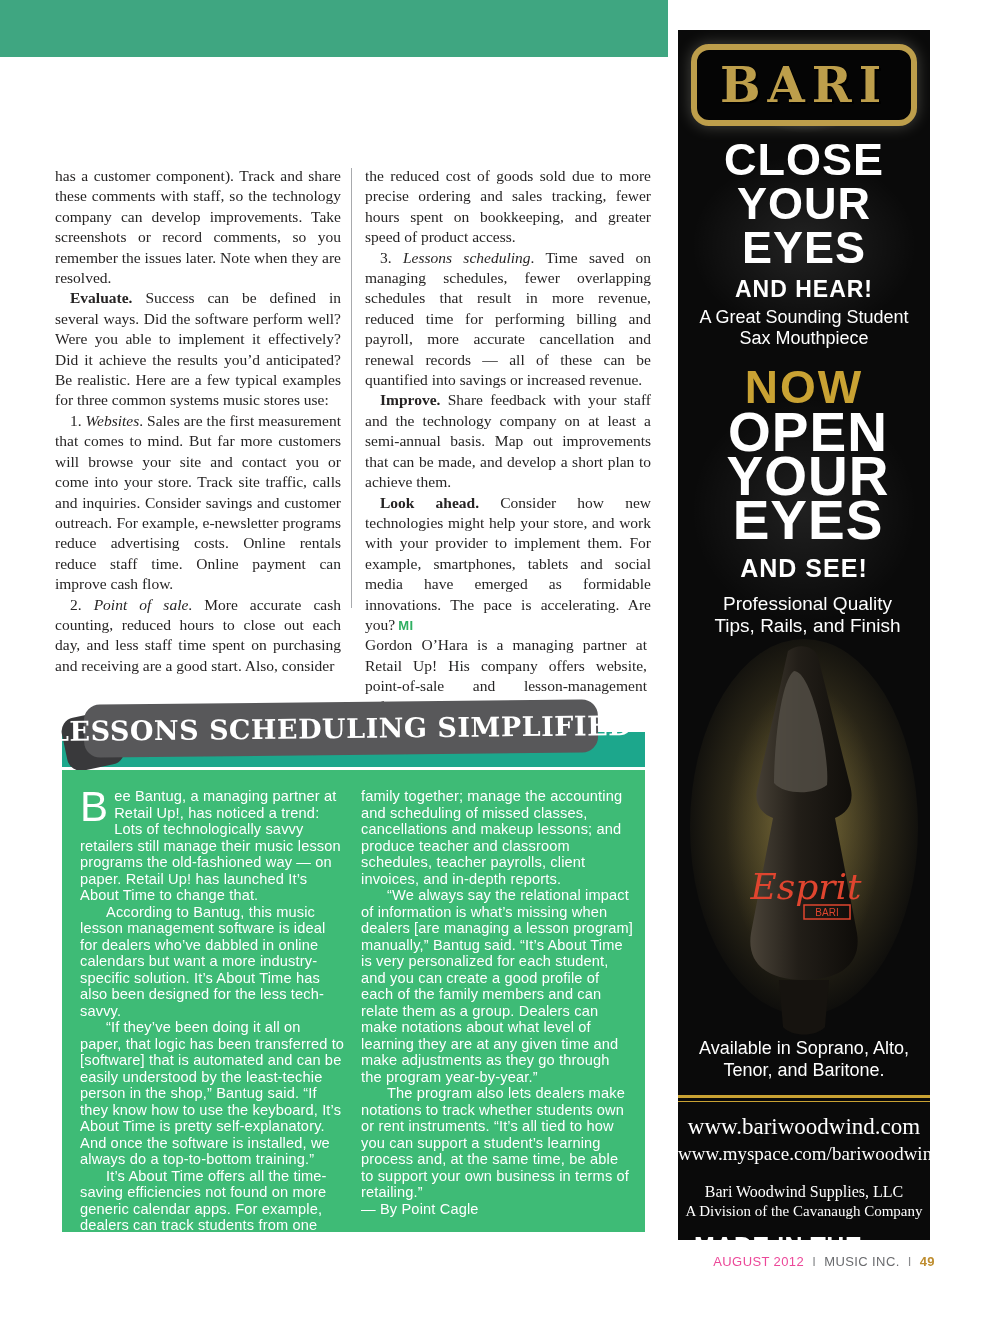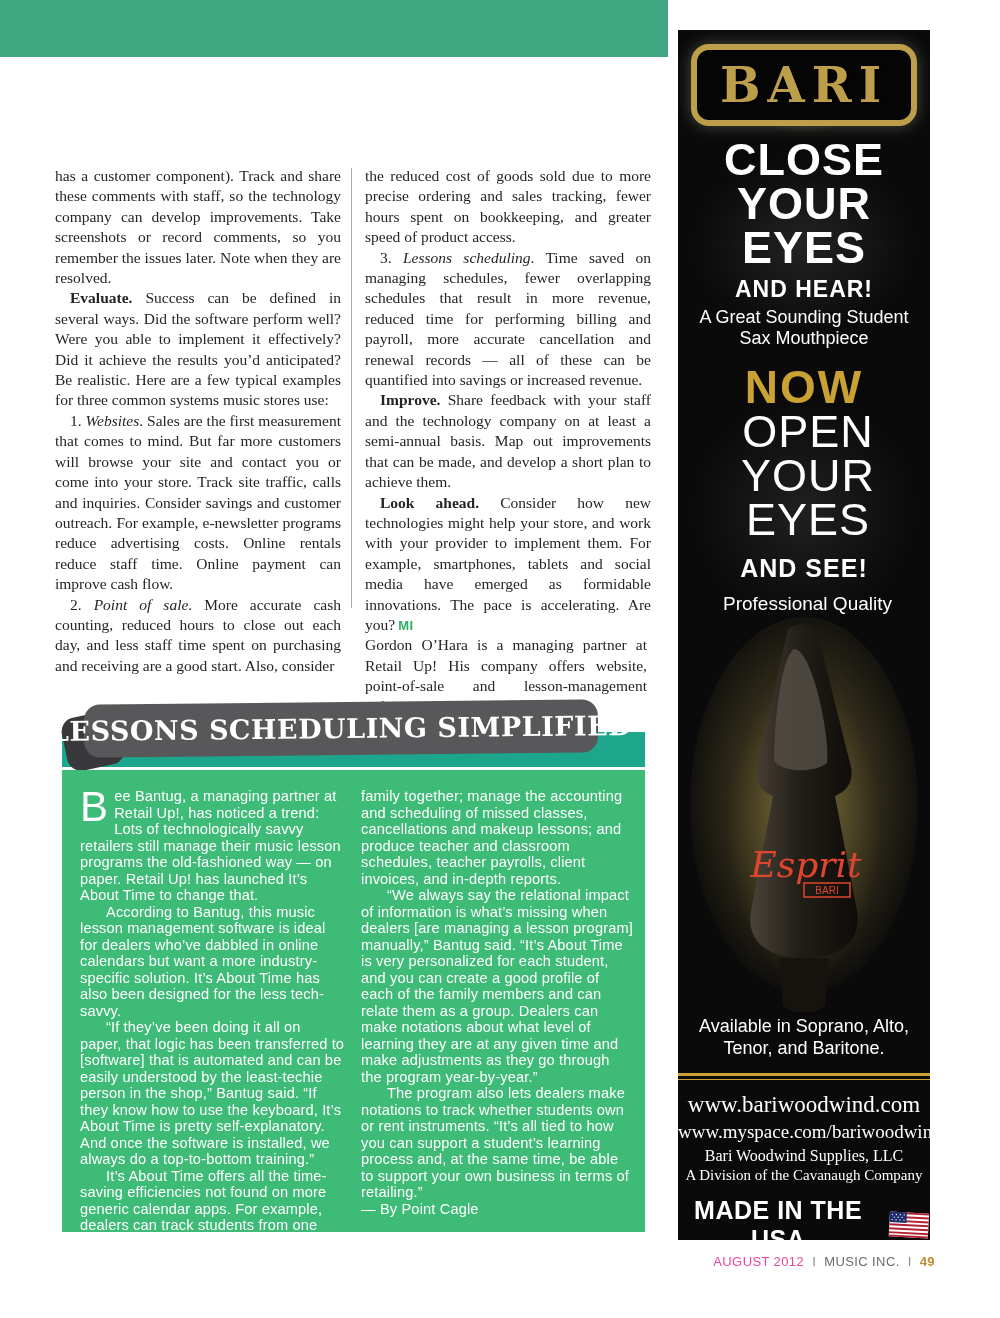--- a/index.html
+++ b/index.html
@@ -46,29 +46,29 @@
       radial-gradient(150px 120px at 126px 215px, rgba(255,255,255,.10), rgba(255,255,255,0) 75%),
       radial-gradient(150px 150px at 126px 480px, rgba(255,255,255,.09), rgba(255,255,255,0) 75%),
       radial-gradient(108px 205px at 126px 800px, rgba(128,112,52,.62), rgba(128,112,52,0) 72%),
       #0A0A0A;}
   .bari-logo{margin:14px auto 0;width:214px;height:70px;border:6px solid #BD9E4B;border-radius:18px;background:#050505;display:flex;align-items:center;justify-content:center;box-shadow:0 0 16px rgba(255,255,235,.25);}
   .bari-logo span{font-family:"DejaVu Serif",serif;font-weight:bold;font-size:48px;color:#BD9E4B;letter-spacing:7px;text-shadow:2px 2px 0 #000;}
   .ad-h1{margin-top:12px;font-weight:bold;font-size:45px;line-height:44px;letter-spacing:1px;}
   .ad-tag{margin-top:6px;font-weight:bold;font-size:23px;letter-spacing:1px;}
   .ad-sub{margin-top:4px;font-size:18px;line-height:21px;}
   .ad-now{margin-top:15px;font-weight:bold;font-size:46px;line-height:46px;letter-spacing:2px;color:#C9A233;}
-  .ad-h2{font-weight:normal;font-size:45px;line-height:44px;letter-spacing:1px;margin-left:8px;}
+  .ad-h2{font-weight:bold;font-size:55px;line-height:44px;letter-spacing:1px;margin-left:8px;}
   .ad-tag2{margin-top:12px;font-weight:bold;font-size:25px;letter-spacing:1px;}
   .ad-sub2{margin-top:10px;font-size:19px;line-height:22px;margin-left:7px;}
   .mouthpiece{display:block;margin:0 auto;}
   .ad-avail{font-size:18px;line-height:22px;}
   .gold-rule{margin:14px 0 0;height:3px;border-top:3px solid #C9A233;border-bottom:1px solid #C9A233;}
   .ad-url1{margin-top:12px;font-family:"Liberation Serif",serif;font-size:23px;}
   .ad-url2{margin-top:3px;font-family:"Liberation Serif",serif;font-size:19px;}
-  .ad-co1{margin-top:4px;font-family:"Liberation Serif",serif;font-size:16px;}
+  .ad-co1{margin-top:18px;font-family:"Liberation Serif",serif;font-size:16px;}
   .ad-co2{margin-top:2px;font-family:"Liberation Serif",serif;font-size:15px;}
   .made-row{margin-top:12px;display:flex;align-items:center;justify-content:center;gap:10px;}
   .made-row span{font-weight:bold;font-size:25px;letter-spacing:.5px;}
 
   
   .page-footer{position:absolute;top:1254px;right:65px;font:13px "Liberation Sans",sans-serif;letter-spacing:.4px;white-space:nowrap;}
   .f-issue{color:#ec4899;text-align:center;}
   .f-sep{color:#8A8B8E;padding:0 4px;}
   .f-mag{color:#6A6B6E;}
   .f-page{color:#BE8D2F;font-weight:bold;}
@@ -136,20 +136,21 @@
   </div>
   <div class="ad-now">NOW</div>
   <div class="ad-h2">
     <div>OPEN</div>
     <div>YOUR</div>
     <div>EYES</div>
   </div>
   <div class="ad-tag2">AND SEE!</div>
   <div class="ad-sub2">
     <div>Professional Quality</div>
+    <div>Tips, Rails, and Finish</div>
   </div>
 
   <svg class="mouthpiece" width="240" height="400" viewBox="0 0 240 400">
     <defs>
       <radialGradient id="glow" cx="50%" cy="48%" r="55%">
         <stop offset="0%" stop-color="#8C7C42" stop-opacity="0.75"></stop>
         <stop offset="60%" stop-color="#6B5E32" stop-opacity="0.35"></stop>
         <stop offset="100%" stop-color="#6B5E32" stop-opacity="0"></stop>
       </radialGradient>
       <linearGradient id="bodyg" x1="0" y1="0" x2="1" y2="0">

